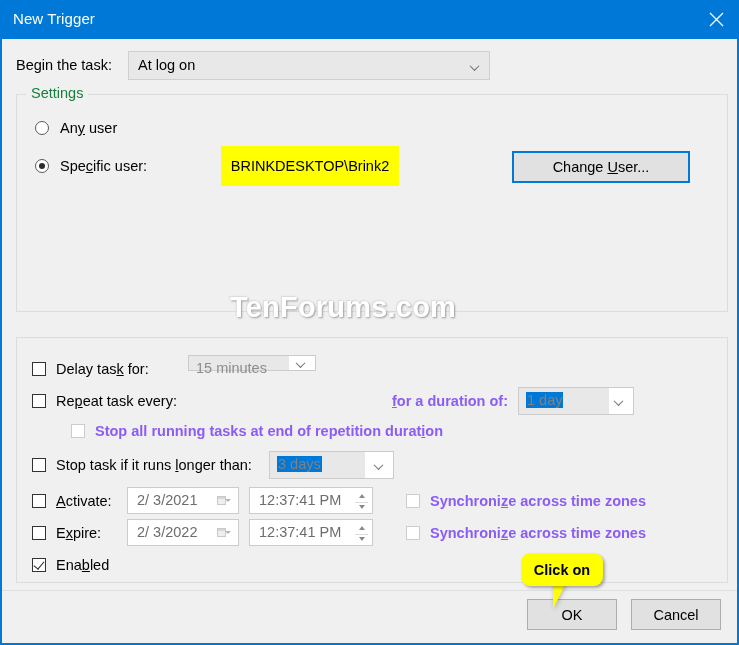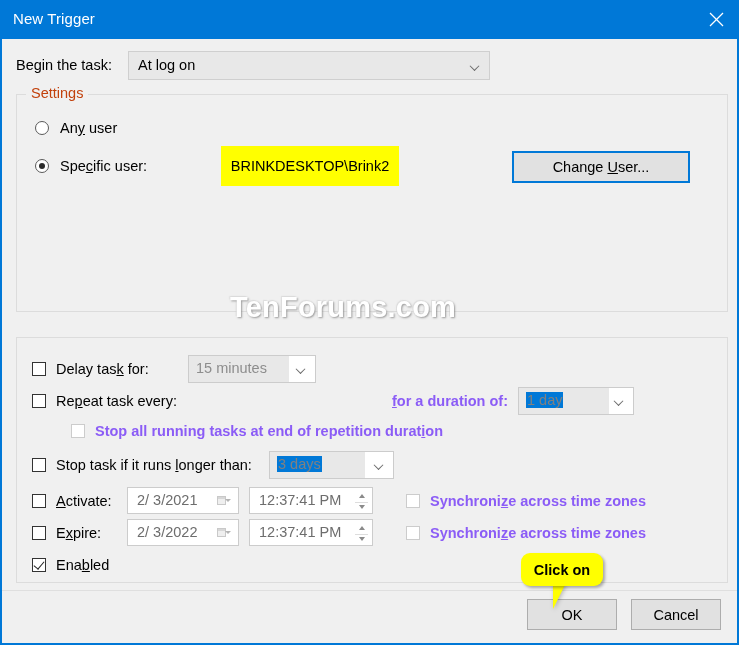--- a/index.html
+++ b/index.html
@@ -108,21 +108,21 @@
     position: absolute;
     border: 1px solid #dcdcdc;
     box-sizing: border-box;
     background: transparent;
   }
   .group-title {
     position: absolute;
     background: #f0f0f0;
     padding: 0 5px;
     font-size: 14.5px;
-    color: #c2410c;
+    color: #15803d;
     white-space: nowrap;
   }
   #settings-box { left: 14px; top: 94px; width: 712px; height: 218px; }
   #settings-title { left: 24px; top: 85px; }
   #adv-box { left: 14px; top: 337px; width: 712px; height: 246px; }
   #adv-title { left: 24px; top: 322px; }
 
   
   .radio {
     position: absolute;
@@ -418,21 +418,21 @@
   <div id="watermark">TenForums.com</div>
 
   <div id="change-user-btn">
     <span>Change <span class="u">U</span>ser...</span>
   </div>
 
   <div class="groupbox" id="adv-box"></div>
 
   <div class="checkbox" style="left:30px; top:362px;"></div>
   <div class="lbl" style="left:54px; top:361px;">Delay tas<span class="u">k</span> for:</div>
-  <div class="dropdown" style="left:186px; top:355px; width:128px; height:28px;">
+  <div class="dropdown" style="left:186px; top:355px; width:128px; height:16px;">
     <div class="fill" style="width:100px;"></div>
     <div class="txt gray">15 minutes</div>
     <div class="cbx-arrow"></div>
   </div>
 
   <div class="checkbox" style="left:30px; top:394px;"></div>
   <div class="lbl" style="left:54px; top:393px;">Re<span class="u">p</span>eat task every:</div>
 
   <div class="lbl dim" style="left:390px; top:393px;"><span class="u">f</span>or a duration of:</div>
   <div class="dropdown" style="left:516px; top:387px; width:116px; height:28px;">

